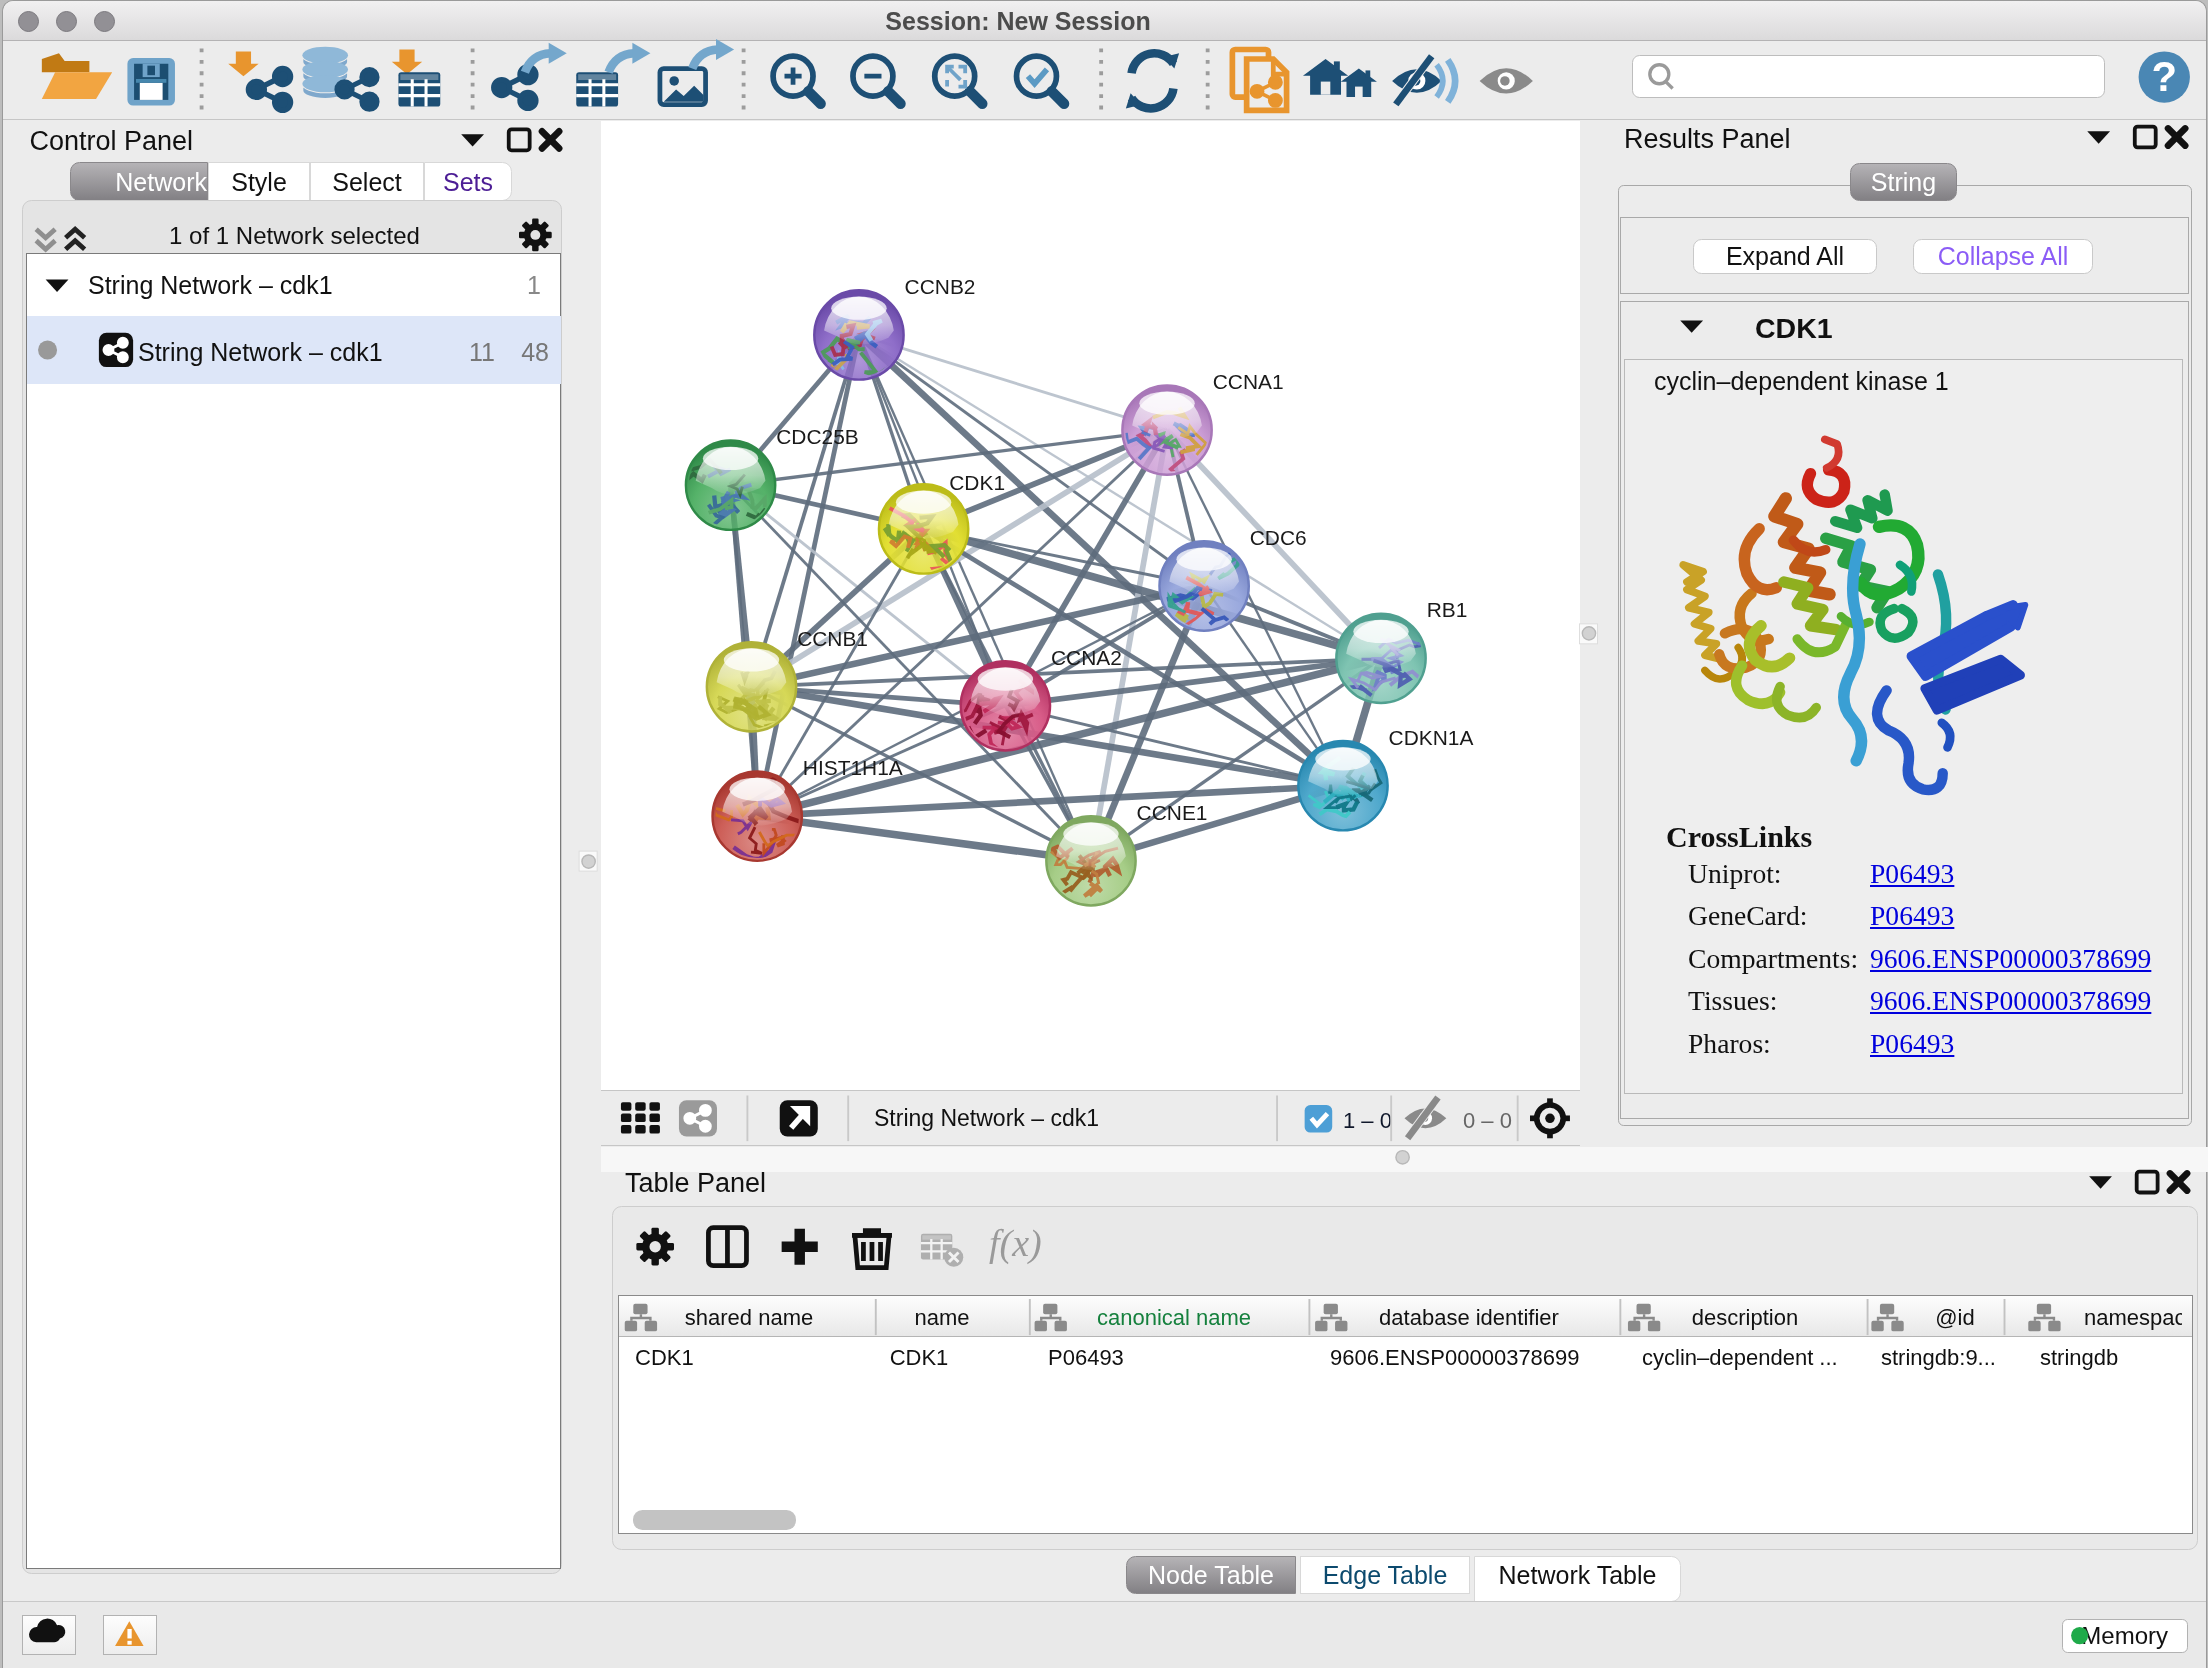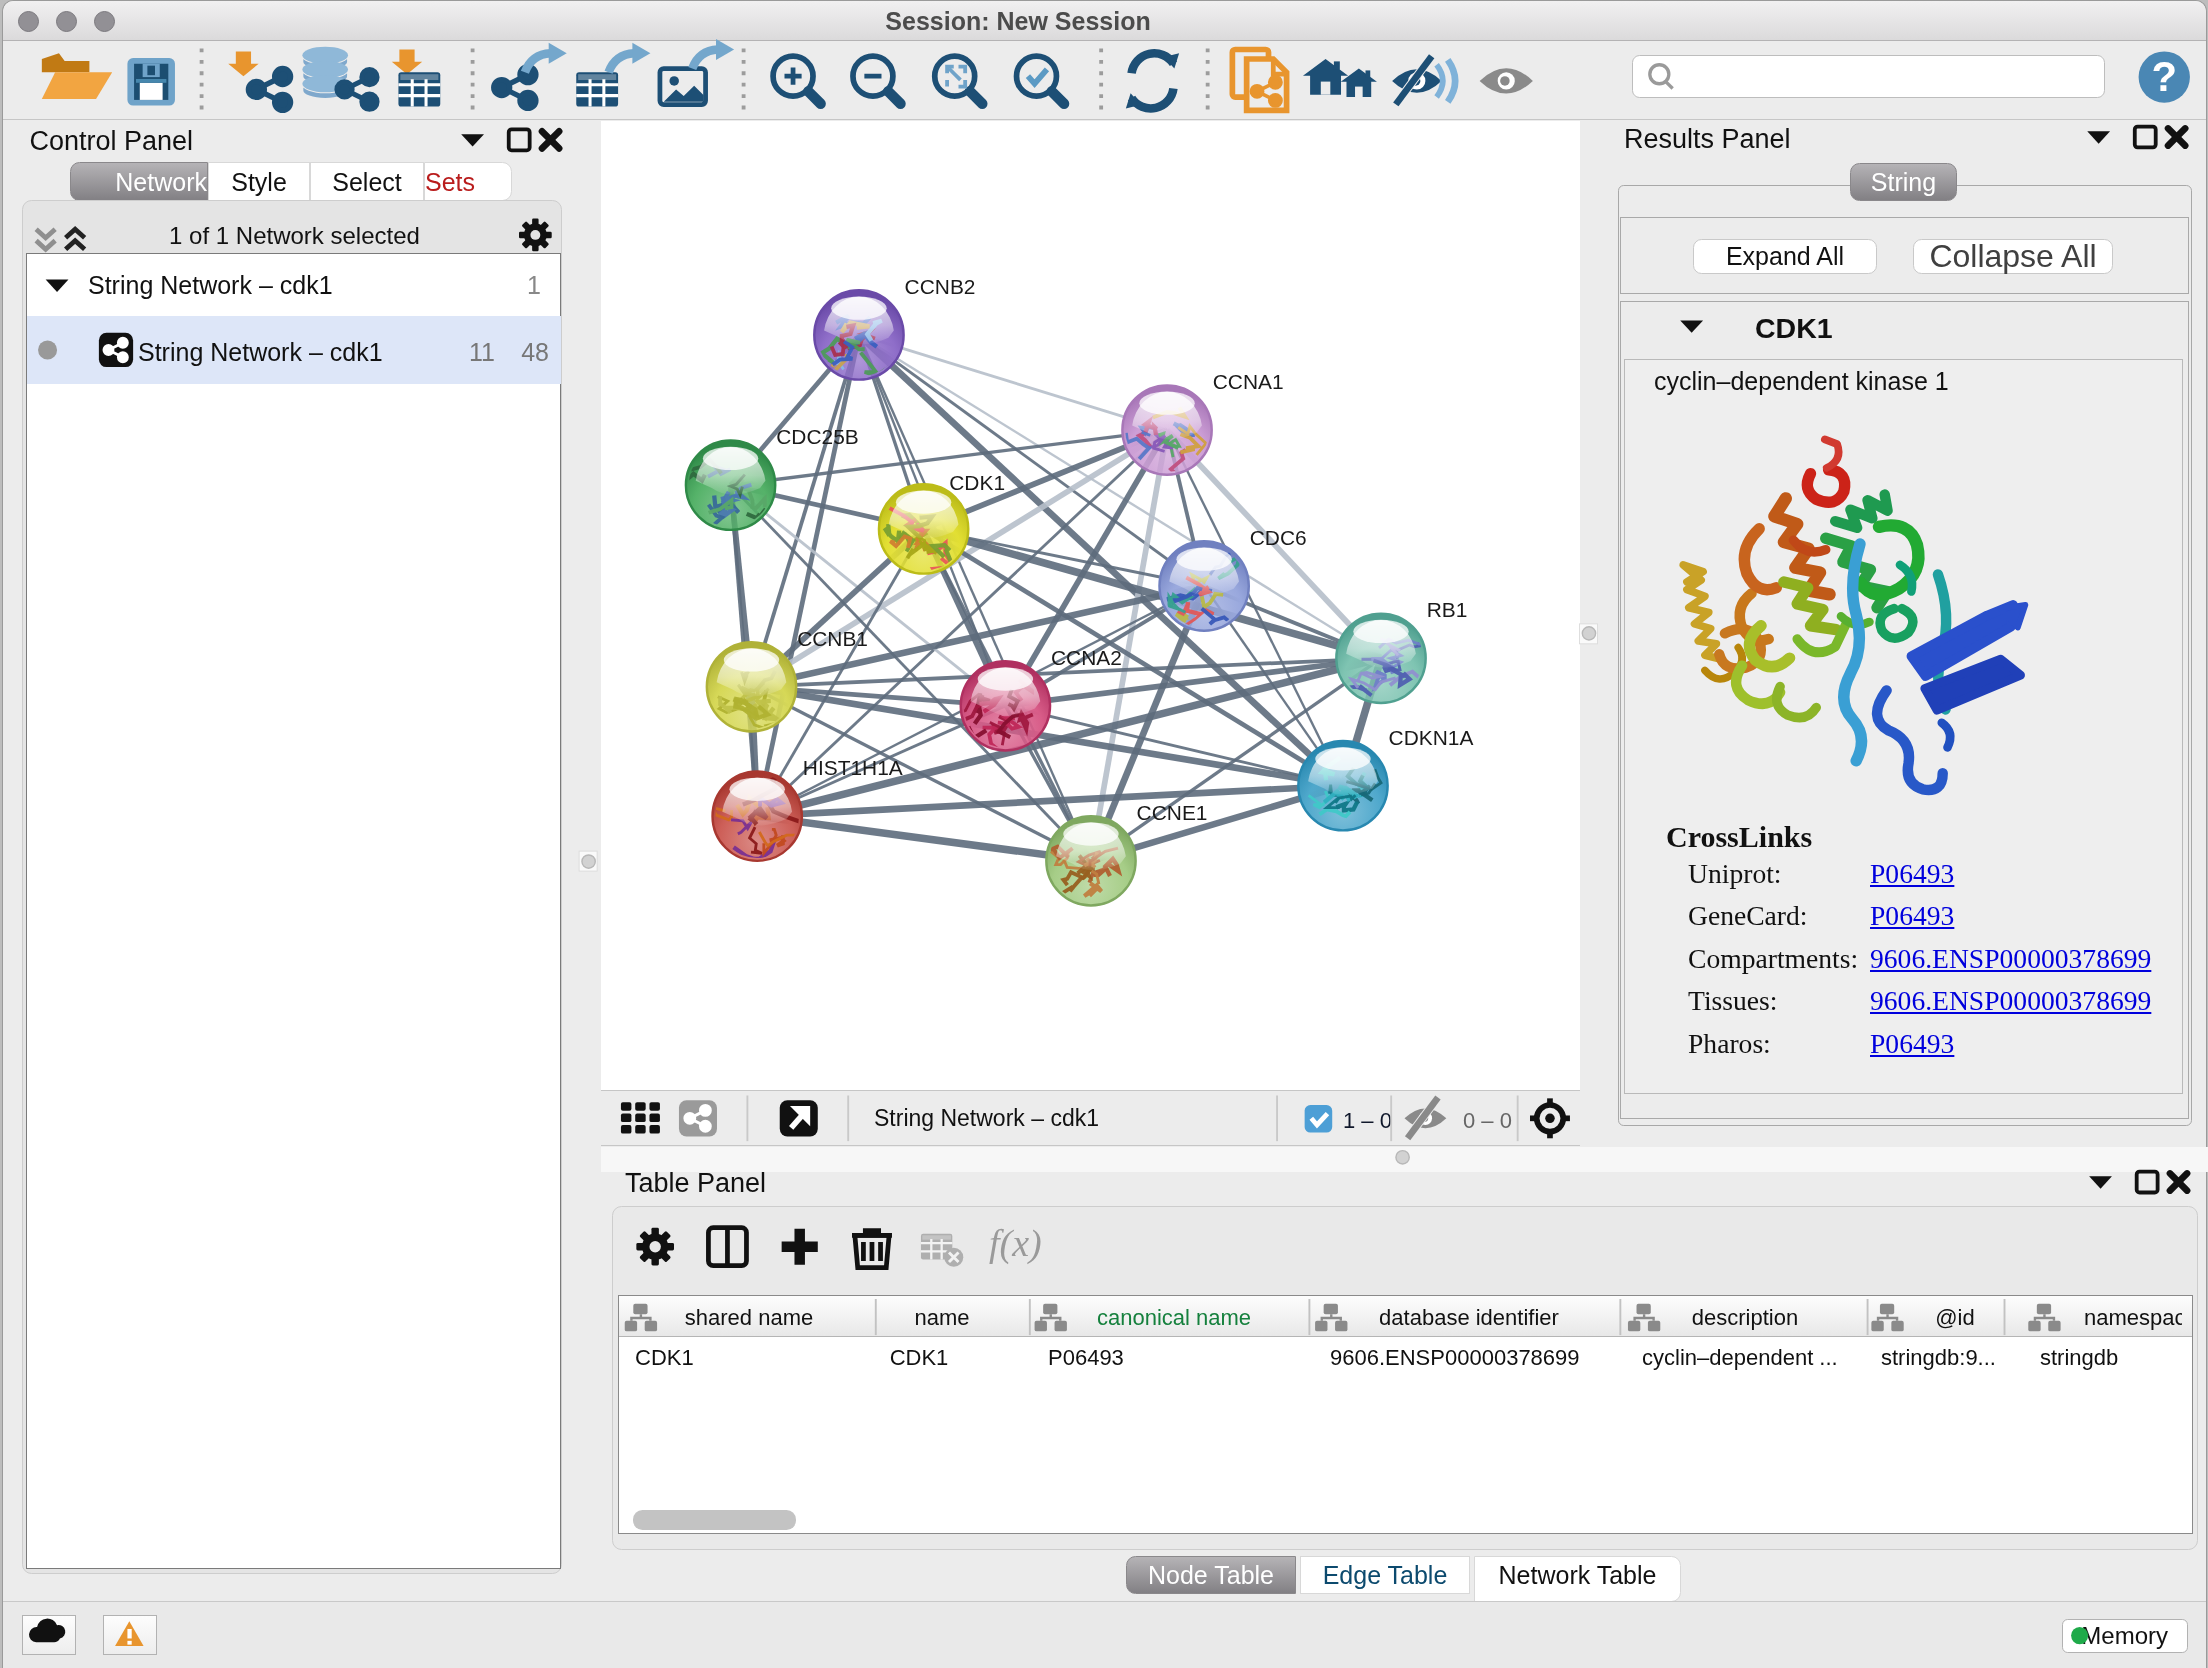--- a/index.html
+++ b/index.html
@@ -13,21 +13,21 @@
 <div class="abs" style="left:0;top:6.7px;width:2036px;text-align:center;font-size:25px;font-weight:bold;color:#4c4c4c">Session: New Session</div>
 <div class="abs" style="left:18px;top:10.5px;width:21px;height:21px;border-radius:50%;background:#929095;border:1px solid #7b797e"></div>
 <div class="abs" style="left:56px;top:10.5px;width:21px;height:21px;border-radius:50%;background:#929095;border:1px solid #7b797e"></div>
 <div class="abs" style="left:94px;top:10.5px;width:21px;height:21px;border-radius:50%;background:#929095;border:1px solid #7b797e"></div>
 <div class="abs" style="left:2.9px;top:41px;width:2203px;height:79px;background:#ececec;border-bottom:1px solid #c6c6c6"></div>
 <div class="abs" style="left:1632px;top:55px;width:473px;height:43px;background:#fff;border:1px solid #bdbdbd;border-radius:7.6px"></div>
 <div class="abs panelhead" style="left:29.5px;top:126px">Control Panel</div>
 <div class="abs" style="left:70px;top:162px;width:138px;height:39px;background:linear-gradient(#b5b3b6,#828084);color:#fff;border:1px solid #8a888b;border-radius:9.5px 0 0 9.5px;font-size:25px;text-align:right;line-height:38px">Network</div>
 <div class="abs" style="left:208px;top:162px;width:102px;height:39px;background:#fff;color:#111;border:1px solid #d8d8d8;font-size:25px;text-align:center;line-height:38px">Style</div>
 <div class="abs" style="left:310px;top:162px;width:114px;height:39px;background:#fff;color:#111;border:1px solid #d8d8d8;font-size:25px;text-align:center;line-height:38px">Select</div>
-<div class="abs" style="left:424px;top:162px;width:88px;height:39px;background:#fff;color:#b91c1c;border:1px solid #d8d8d8;border-radius:0 9.5px 9.5px 0;font-size:25px;line-height:38px">Sets</div>
+<div class="abs" style="left:424px;top:162px;width:88px;height:39px;background:#fff;color:#4c1d95;border:1px solid #d8d8d8;border-radius:0 9.5px 9.5px 0;font-size:25px;text-align:center;line-height:38px">Sets</div>
 <div class="abs" style="left:22px;top:200px;width:540px;height:1374px;background:#e4e4e4;border:1px solid #cdcdcd;border-radius:9.5px"></div>
 <div class="abs" style="left:95px;top:222px;width:399px;text-align:center;font-size:24px;color:#111">1 of 1 Network selected</div>
 <div class="abs" style="left:26px;top:253px;width:535px;height:1316px;background:#fff;border:1px solid #7a7a7a"></div>
 <div class="abs" style="left:88px;top:271px;font-size:25px;color:#111">String Network – cdk1</div>
 <div class="abs" style="left:495px;top:271px;width:46px;text-align:right;font-size:25px;color:#888">1</div>
 <div class="abs" style="left:27px;top:316px;width:534px;height:68px;background:#dde6f8"></div>
 <div class="abs" style="left:138px;top:338px;font-size:25px;color:#111">String Network – cdk1</div>
 <div class="abs" style="left:447px;top:338px;width:48px;text-align:right;font-size:25px;color:#777">11</div>
 <div class="abs" style="left:501px;top:338px;width:48px;text-align:right;font-size:25px;color:#777">48</div>
 <div class="abs" style="left:601px;top:121px;width:979px;height:969px;background:#fff"></div>
@@ -403,21 +403,21 @@
 <div class="abs" style="left:601px;top:1090px;width:979px;height:56px;background:#ececec;border-top:1px solid #c6c6c6;border-bottom:1px solid #c6c6c6"></div>
 <div class="abs" style="left:874px;top:1105px;font-size:23px;color:#111">String Network – cdk1</div>
 <div class="abs" style="left:1343px;top:1108px;font-size:22px;color:#0f172a">1 – 0</div>
 <div class="abs" style="left:1463px;top:1108px;font-size:22px;color:#666">0 – 0</div>
 <div class="abs" style="left:601px;top:1147px;width:1607px;height:25px;background:#f7f7f7"></div>
 <div class="abs panelhead" style="left:1624px;top:124px">Results Panel</div>
 <div class="abs" style="left:1618px;top:185px;width:574px;height:941px;background:#ececec;border:1px solid #a8a8a8;border-radius:5.7px"></div>
 <div class="abs" style="left:1850px;top:163px;width:107px;height:38px;background:linear-gradient(#b5b3b6,#828084);border:1px solid #8a888b;border-radius:9.5px;color:#fff;font-size:25px;text-align:center;line-height:37px">String</div>
 <div class="abs" style="left:1620px;top:217px;width:569px;height:77px;background:#ececec;border:1.9px solid #a9a9a9"></div>
 <div class="abs" style="left:1693px;top:239px;width:184px;height:35px;background:#fff;border:1px solid #c9c9c9;border-radius:8.6px;font-size:25px;text-align:center;line-height:33px;color:#111">Expand All</div>
-<div class="abs" style="left:1913px;top:239px;width:200px;height:35px;background:#fff;border:1px solid #c9c9c9;border-radius:8.6px;font-size:32px;text-align:center;line-height:33px;color:#404040">Collapse All</div>
+<div class="abs" style="left:1913px;top:239px;width:180px;height:35px;background:#fff;border:1px solid #c9c9c9;border-radius:8.6px;font-size:25px;text-align:center;line-height:33px;color:#8b5cf6">Collapse All</div>
 <div class="abs" style="left:1620px;top:301px;width:569px;height:818px;background:#ececec;border:1.9px solid #a9a9a9"></div>
 <div class="abs" style="left:1755px;top:312px;font-size:28.5px;font-weight:bold;color:#111">CDK1</div>
 <div class="abs" style="left:1624px;top:359px;width:559px;height:735px;background:#eeeeee;border:1px solid #b9b9b9"></div>
 <div class="abs" style="left:1654px;top:367px;font-size:25px;color:#111">cyclin–dependent kinase 1</div>
 <div class="abs" style="left:1666px;top:820px;font-size:30px;font-weight:bold;color:#111;font-family:'Liberation Serif',serif">CrossLinks</div>
 <div class="abs" style="left:1688px;top:858px;font-size:27.6px;color:#111;font-family:'Liberation Serif',serif">Uniprot:</div>
 <div class="abs" style="left:1870px;top:858px;font-size:27.6px;color:#0000dd;text-decoration:underline;font-family:'Liberation Serif',serif">P06493</div>
 <div class="abs" style="left:1688px;top:900px;font-size:27.6px;color:#111;font-family:'Liberation Serif',serif">GeneCard:</div>
 <div class="abs" style="left:1870px;top:900px;font-size:27.6px;color:#0000dd;text-decoration:underline;font-family:'Liberation Serif',serif">P06493</div>
 <div class="abs" style="left:1688px;top:943px;font-size:27.6px;color:#111;font-family:'Liberation Serif',serif">Compartments:</div>

